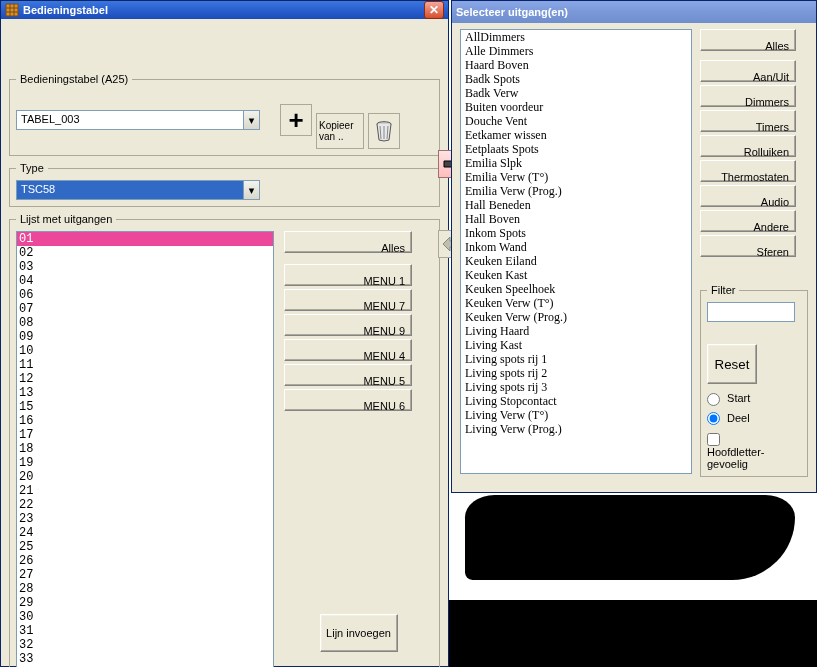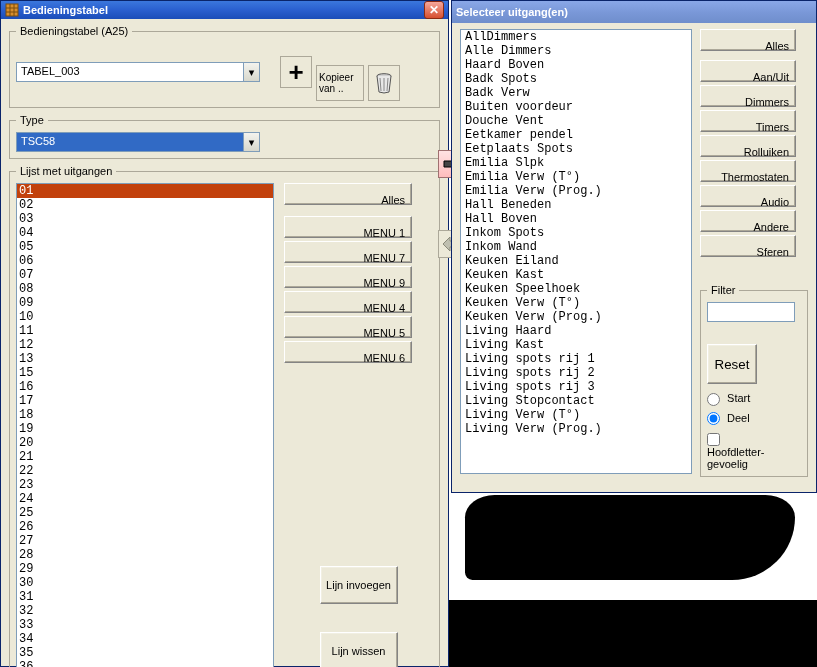--- a/index.html
+++ b/index.html
@@ -99,35 +99,35 @@
 
   .numlist {
     background:#fff; border:1px solid #7f9db9;
     font-family: "Courier New", monospace;
     font-size:12px;
     overflow-y:scroll;
   }
   .numlist .nrow { display:flex; height:14px; }
   .numlist .nrow .num { width:22px; padding:0 2px; }
   .numlist .nrow .val { flex:1; padding:0 2px; }
-  .numlist .nrow.sel .num, .numlist .nrow.sel .val { background:#c2410c; color:#fff; }
+  .numlist .nrow.sel .num, .numlist .nrow.sel .val { background:#ec4899; color:#fff; }
 
   .widebtn {
     width:128px; height:20px;
     background:#ece9d8;
     border:1px solid #fff;
     border-right-color:#848484; border-bottom-color:#848484;
     box-shadow: inset -1px -1px 0 #aca899;
     padding:10px 6px; margin-bottom:3px;
     text-align:right; cursor:pointer;
   }
 
   .outlist {
     background:#fff; border:1px solid #7f9db9;
-    font-family:Liberation Mono, monospace; font-size:12px;
+    font-family:Liberation Serif, serif; font-size:12px;
     overflow-y:scroll;
   }
   .outlist .orow { padding:0 4px; height:14px; white-space:pre; }
 
   .arrowbtn {
     width:28px; height:28px; background:#ece9d8; border:1px solid #aca899;
     display:flex; align-items:center; justify-content:center; cursor:pointer;
   }
 
   input[type=text].plain {
@@ -143,21 +143,21 @@
   .numlist::-webkit-scrollbar-track, .outlist::-webkit-scrollbar-track { background:#f1efe2; border-left:1px solid #d4d0c8; }
   .numlist::-webkit-scrollbar-thumb, .outlist::-webkit-scrollbar-thumb { background:#c8c4b4; border:1px solid #9c988c; }
   .numlist::-webkit-scrollbar-button, .outlist::-webkit-scrollbar-button { background:#ece9d8; border:1px solid #9c988c; height:16px; }
 </style>
 </head>
 <body>
 
 <div class="blackshape" style="left:465px; top:495px; width:330px; height:85px; border-radius:80px 80px 170px 20px / 60px 60px 170px 20px;"></div>
 <div class="blackshape" style="left:432px; top:600px; width:385px; height:67px;"></div>
 
-<div class="win" style="left:0; top:0; width:449px; height:667px;">
+<div class="win" style="left:0; top:0; width:449px; height:667px;gap:48px;">
   <div class="titlebar">
     <span class="tb-icon">
       <svg width="14" height="14" viewBox="0 0 14 14">
           <rect x="1" y="1" width="12" height="12" fill="#d88f2e" stroke="#7a4c0d"></rect>
           <line x1="1" y1="5" x2="13" y2="5" stroke="#7a4c0d"></line>
           <line x1="1" y1="9" x2="13" y2="9" stroke="#7a4c0d"></line>
           <line x1="5" y1="1" x2="5" y2="13" stroke="#7a4c0d"></line>
           <line x1="9" y1="1" x2="9" y2="13" stroke="#7a4c0d"></line>
         </svg>
     </span>
@@ -213,24 +213,20 @@
             </div>
             <div class="nrow">
               <div class="num">03</div>
               <div class="val"></div>
             </div>
             <div class="nrow">
               <div class="num">04</div>
               <div class="val"></div>
             </div>
             <div class="nrow">
-              <div class="num">05</div>
-              <div class="val"></div>
-            </div>
-            <div class="nrow">
               <div class="num">06</div>
               <div class="val"></div>
             </div>
             <div class="nrow">
               <div class="num">07</div>
               <div class="val"></div>
             </div>
             <div class="nrow">
               <div class="num">08</div>
               <div class="val"></div>
@@ -387,21 +383,21 @@
   <div class="body" style="display:flex; gap:8px;">
 
     <div class="outlist" id="outlist" style="width:232px; height:445px;">
         <div class="orow">AllDimmers</div>
         <div class="orow">Alle Dimmers</div>
         <div class="orow">Haard Boven</div>
         <div class="orow">Badk Spots</div>
         <div class="orow">Badk Verw</div>
         <div class="orow">Buiten voordeur</div>
         <div class="orow">Douche Vent</div>
-        <div class="orow">Eetkamer pendel</div>
+        <div class="orow">Eetkamer wissen</div>
         <div class="orow">Eetplaats Spots</div>
         <div class="orow">Emilia Slpk</div>
         <div class="orow">Emilia Verw (T°)</div>
         <div class="orow">Emilia Verw (Prog.)</div>
         <div class="orow">Hall Beneden</div>
         <div class="orow">Hall Boven</div>
         <div class="orow">Inkom Spots</div>
         <div class="orow">Inkom Wand</div>
         <div class="orow">Keuken Eiland</div>
         <div class="orow">Keuken Kast</div>

